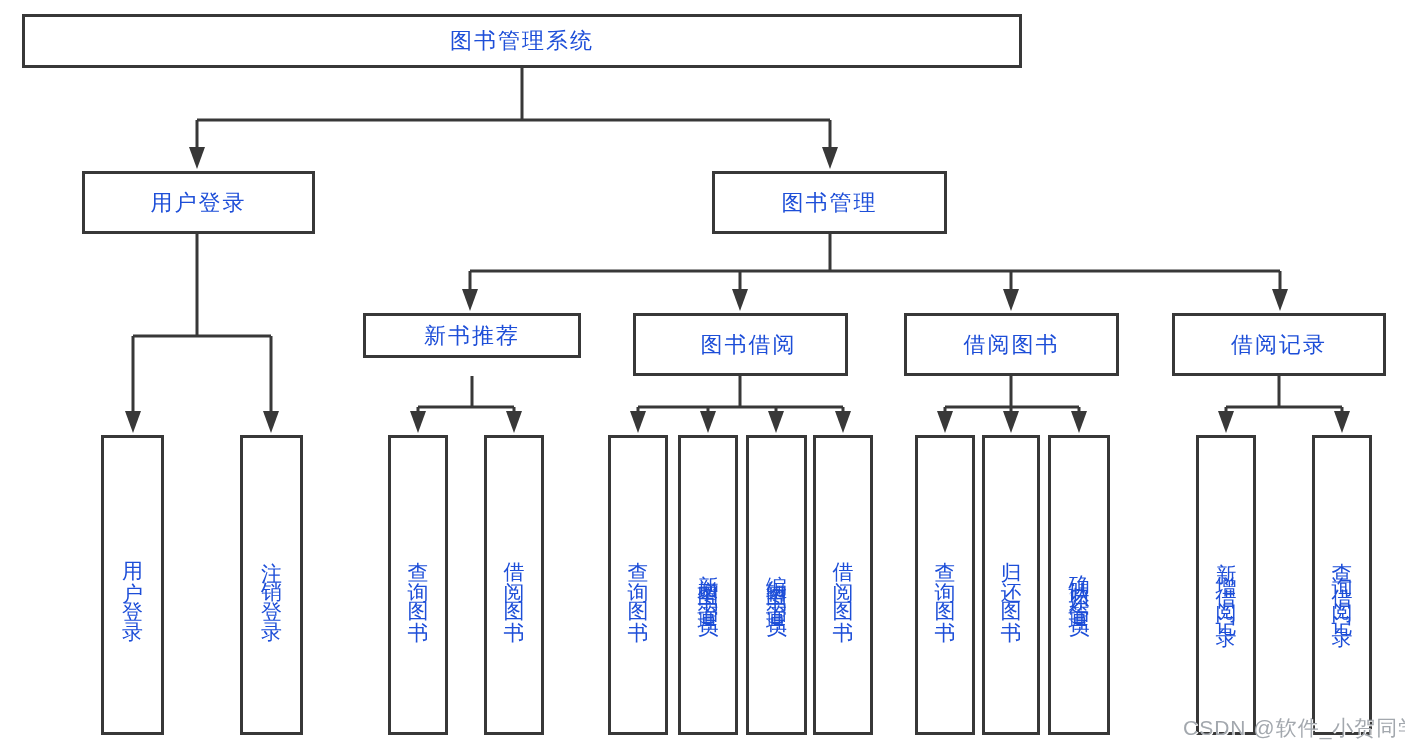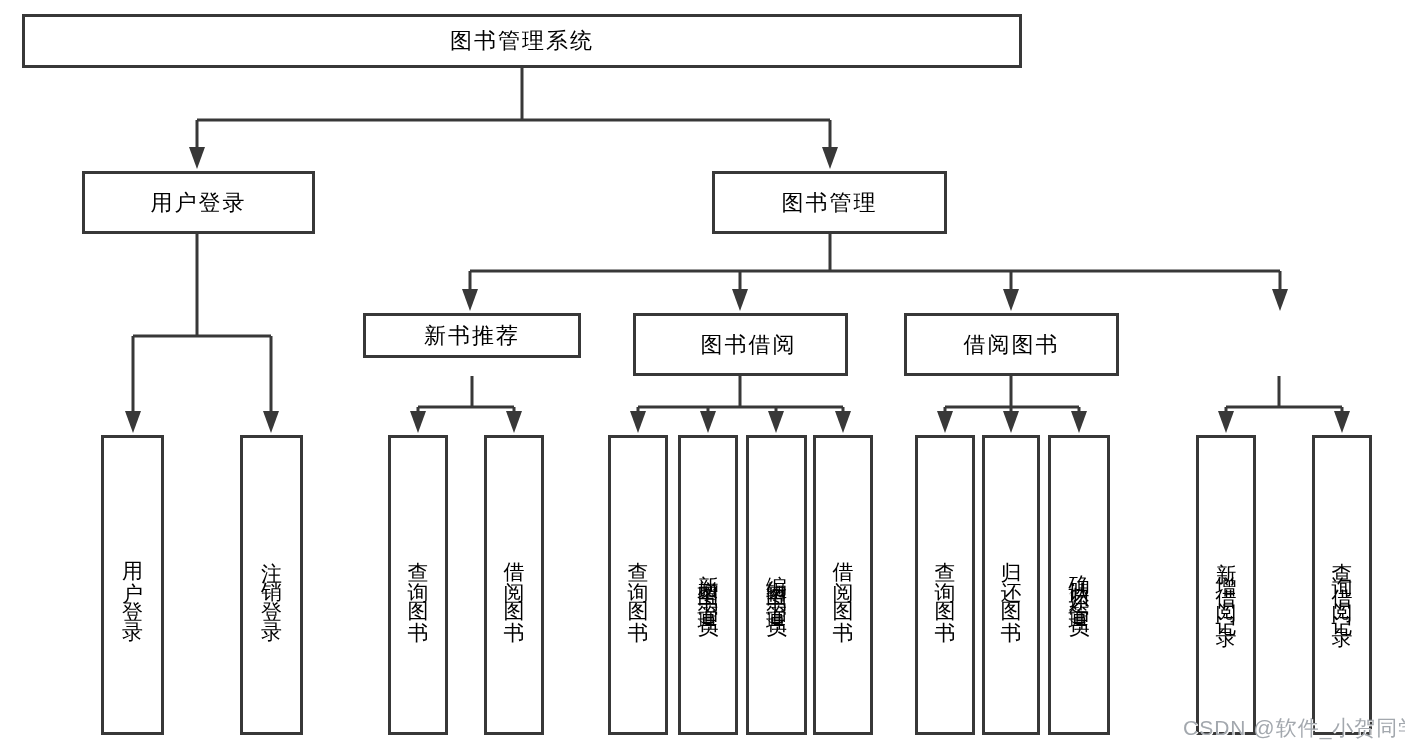--- a/index.html
+++ b/index.html
@@ -17,21 +17,21 @@
     width: 1405px; height: 747px;
   }
   .node {
     position: absolute;
     box-sizing: border-box;
     border: 3px solid #383838;
     background: #ffffff;
     display: flex;
     align-items: center;
     justify-content: center;
-    color: #000000;
+    color: #1d4ed8;
     font-size: 22px;
     letter-spacing: 2px;
     white-space: nowrap;
   }
   .node--root   { left: 22px;  top: 14px;  width: 1000px; height: 54px; }
   .node--lvl2-a { left: 82px;  top: 171px; width: 233px;  height: 63px; }
   .node--lvl2-b { left: 712px; top: 171px; width: 235px;  height: 63px; }
   .node--lvl3-a { left: 363px;  top: 313px; width: 218px; height: 45px; }
   .node--lvl3-b { left: 633px;  top: 313px; width: 215px; height: 63px; padding-left: 16px; }
   .node--lvl3-c { left: 904px;  top: 313px; width: 215px; height: 63px; }
@@ -128,20 +128,23 @@
 
   <div class="node node--lvl3-a">
     <span>新书推荐</span>
   </div>
   <div class="node node--lvl3-b">
     <span>图书借阅</span>
   </div>
   <div class="node node--lvl3-c">
     <span>借阅图书</span>
   </div>
+  <div class="node node--lvl3-d">
+    <span>借阅记录</span>
+  </div>
 
   <div class="node leaf leaf--a1">
     <span>用户登录</span>
   </div>
   <div class="node leaf leaf--a2">
     <span>注销登录</span>
   </div>
   <div class="node leaf leaf--b1">
     <span>查询图书</span>
   </div>

